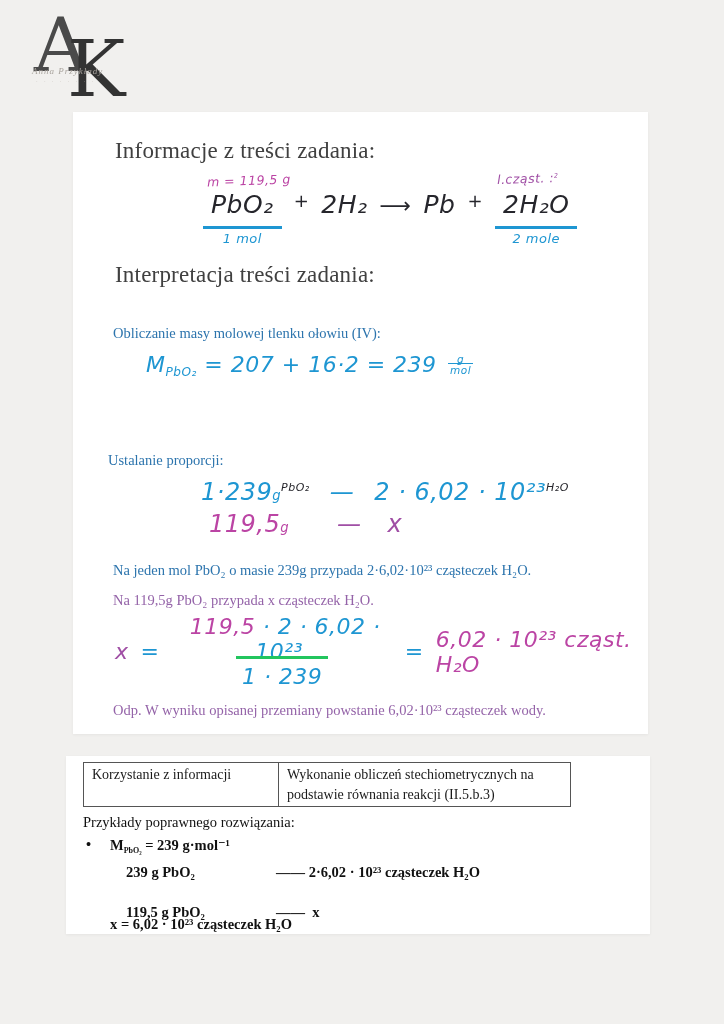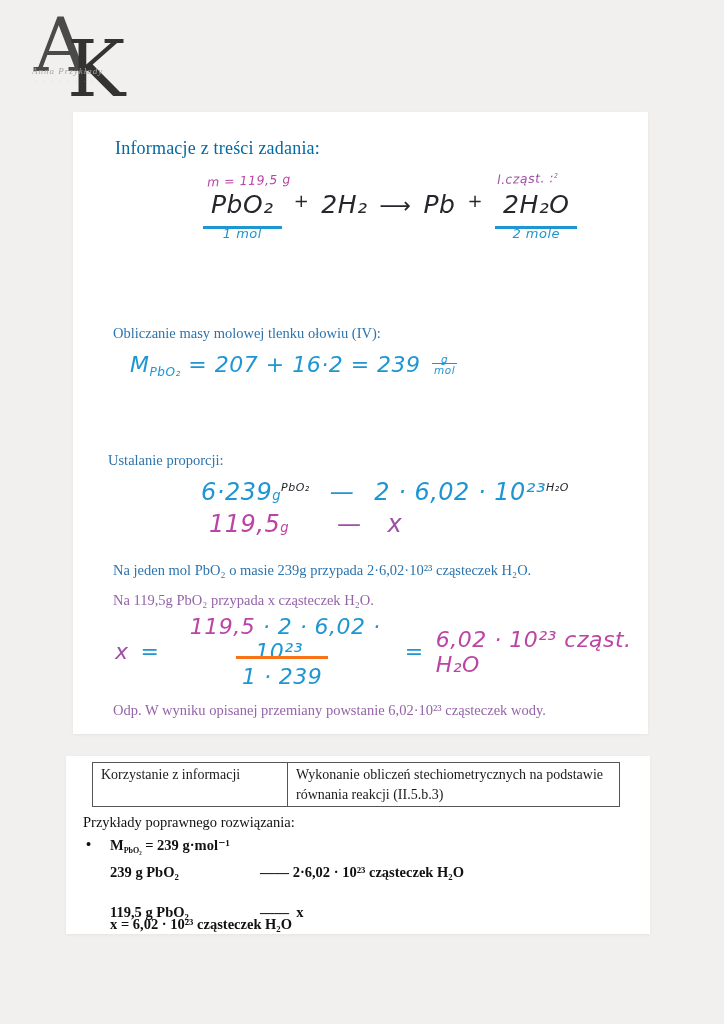--- a/index.html
+++ b/index.html
@@ -18,71 +18,71 @@
   .logo .sig{position:absolute;left:-2px;top:60px;font-size:9px;font-style:italic;
     color:#a9a49e;white-space:nowrap;letter-spacing:1px;}
   .logo .subtxt{position:absolute;left:2px;top:73px;font-size:5px;letter-spacing:2.5px;color:#b9b4ae;}
 
   
   .card{position:absolute;background:#fff;box-shadow:0 1px 3px rgba(0,0,0,0.05);}
   .card1{left:73px;top:112px;width:575px;height:622px;}
   .card2{left:66px;top:756px;width:584px;height:178px;}
 
   .abs{position:absolute;}
-  .h-pink{font-size:18px;color:#0369a1;letter-spacing:0.2px;}
+  .h-pink{font-size:23px;color:#404040;letter-spacing:0.2px;}
   .t-blue{font-size:14.5px;color:#2c74ad;}
   .t-purple{font-size:14.5px;color:#9463a8;}
 
   
   .hand{font-family:"DejaVu Sans",sans-serif;font-style:italic;letter-spacing:0.5px;}
   .hb{color:#1e96d2;}      
   .hp{color:#bb44a4;}      
   .hpu{color:#a04fa5;}     
   .hk{color:#26262c;}      
 
   
   .eq-row{display:flex;align-items:baseline;gap:12px;font-size:25px;}
   .eq-part{position:relative;display:inline-block;}
   .eq-under{border-bottom:3px solid #1e96d2;padding:0 8px 7px 8px;}
   .eq-note{position:absolute;font-size:12.5px;white-space:nowrap;transform:rotate(-2deg);}
-  .eq-mol{position:absolute;left:0;right:0;text-align:center;top:100%;
+  .eq-mol{position:absolute;left:0;right:0;text-align:center;top:100%;margin-top:5px;
     font-size:13px;white-space:nowrap;}
   .eq-plus{font-size:18px;position:relative;top:-6px;}
   .eq-arrow{font-size:22px;}
 
   
-  .mw{font-size:22px;}
+  .mw{font-size:22px;margin-left:16px;}
   .subsc{font-size:0.55em;vertical-align:-0.35em;}
   .supsc{font-size:0.5em;vertical-align:0.7em;}
   .minifrac{display:inline-block;text-align:center;font-size:10.5px;line-height:1.05;
     vertical-align:-2px;margin-left:4px;}
   .minifrac .den{border-top:1.5px solid #1e96d2;padding:0 2px;}
 
   
   .callout{display:flex;align-items:center;justify-content:center;
     border:2.5px solid #6587b0;border-radius:10px;color:#5d82b0;font-size:14px;}
 
   
   .prop-line{display:flex;align-items:baseline;font-size:24px;}
   .prop-label{font-size:11px;color:#26262c;vertical-align:1.0em;position:relative;top:-0.85em;
     font-style:italic;}
 
   
   .solve-row{display:flex;align-items:center;font-size:22px;}
   .frac{display:inline-block;text-align:center;}
   .frac .num{padding:0 6px 5px 6px;}
-  .frac .den{border-top:3px solid #f97316;padding:5px 6px 0 6px;}
+  .frac .den{border-top:3px solid #22c55e;padding:5px 6px 0 6px;}
 
   
   table.grade{border-collapse:collapse;font-size:14px;color:#1a1a1a;}
   table.grade td{border:1px solid #555;padding:2px 8px;vertical-align:top;line-height:1.4;}
 
   .serif-b{font-weight:bold;color:#111;font-size:14.5px;}
   .examples-h{font-size:14.5px;color:#111;}
-  .fixedcol{display:inline-block;width:150px;}
+  .fixedcol{display:inline-block;width:150px;margin-left:16px;}
 </style>
 </head>
 <body>
 
 <div class="logo">
   <span class="letterA">A</span>
   <span class="letterK">K</span>
   <span class="sig">Anna Przykłady</span>
   <span class="subtxt">· · · · · · · ·</span>
 </div>
@@ -106,36 +106,37 @@
       <span class="eq-part eq-under">
         <span class="eq-note hpu" style="left:2px;top:-19px">
           <span>l.cząst. :</span><span class="supsc">2</span>
         </span>
         <span>2H₂O</span>
         <span class="eq-mol hb">2 mole</span>
       </span>
     </div>
   </div>
 
+  <div class="abs h-pink" style="left:42px;top:150px">Interpretacja treści zadania:</div>
 
 
   <div class="abs t-blue" style="left:40px;top:213px">Obliczanie masy molowej tlenku ołowiu (IV):</div>
 
   <div class="abs hand hb mw" style="left:57px;top:240px">
     <span>M</span><span class="subsc">PbO₂</span><span> = 207 + 16·2 = 239</span>
     <span class="minifrac"><span class="num">g</span><br>
       <span class="den">mol</span></span>
   </div>
 
 
   <div class="abs t-blue" style="left:35px;top:340px">Ustalanie proporcji:</div>
 
   <div class="abs hand" style="left:128px;top:366px">
     <div class="prop-line">
-      <span class="hb">6·239</span>
+      <span class="hb">1·239</span>
         <span class="hb subsc">g</span>
         <span class="prop-label">PbO₂</span>
       <span class="hb" style="margin:0 20px">—</span>
       <span class="hb">2 · 6,02 · 10²³</span>
         <span class="prop-label">H₂O</span>
     </div>
   </div>
   <div class="abs hand" style="left:136px;top:398px">
     <div class="prop-line">
       <span class="hp">119,5</span>
@@ -158,21 +159,21 @@
     </span>
     <span class="hb" style="margin:0 12px">=</span>
     <span class="hp">6,02 · 10²³ cząst. H₂O</span>
   </div>
 
   <div class="abs t-purple" style="left:40px;top:590px">Odp. W wyniku opisanej przemiany powstanie 6,02·10²³ cząsteczek wody.</div>
 </div>
 
 <div class="card card2">
 
-  <table class="grade abs" style="left:26px;top:6px;width:528px">
+  <table class="grade abs" style="left:17px;top:6px;width:488px">
     <tbody>
         <tr>
       <td style="width:178px">Korzystanie z informacji</td>
       <td>Wykonanie obliczeń stechiometrycznych na podstawie równania reakcji (II.5.b.3)</td>
     </tr>
   </tbody>
     </table>
 
   <div class="abs examples-h" style="left:17px;top:58px">Przykłady poprawnego rozwiązania:</div>
 

